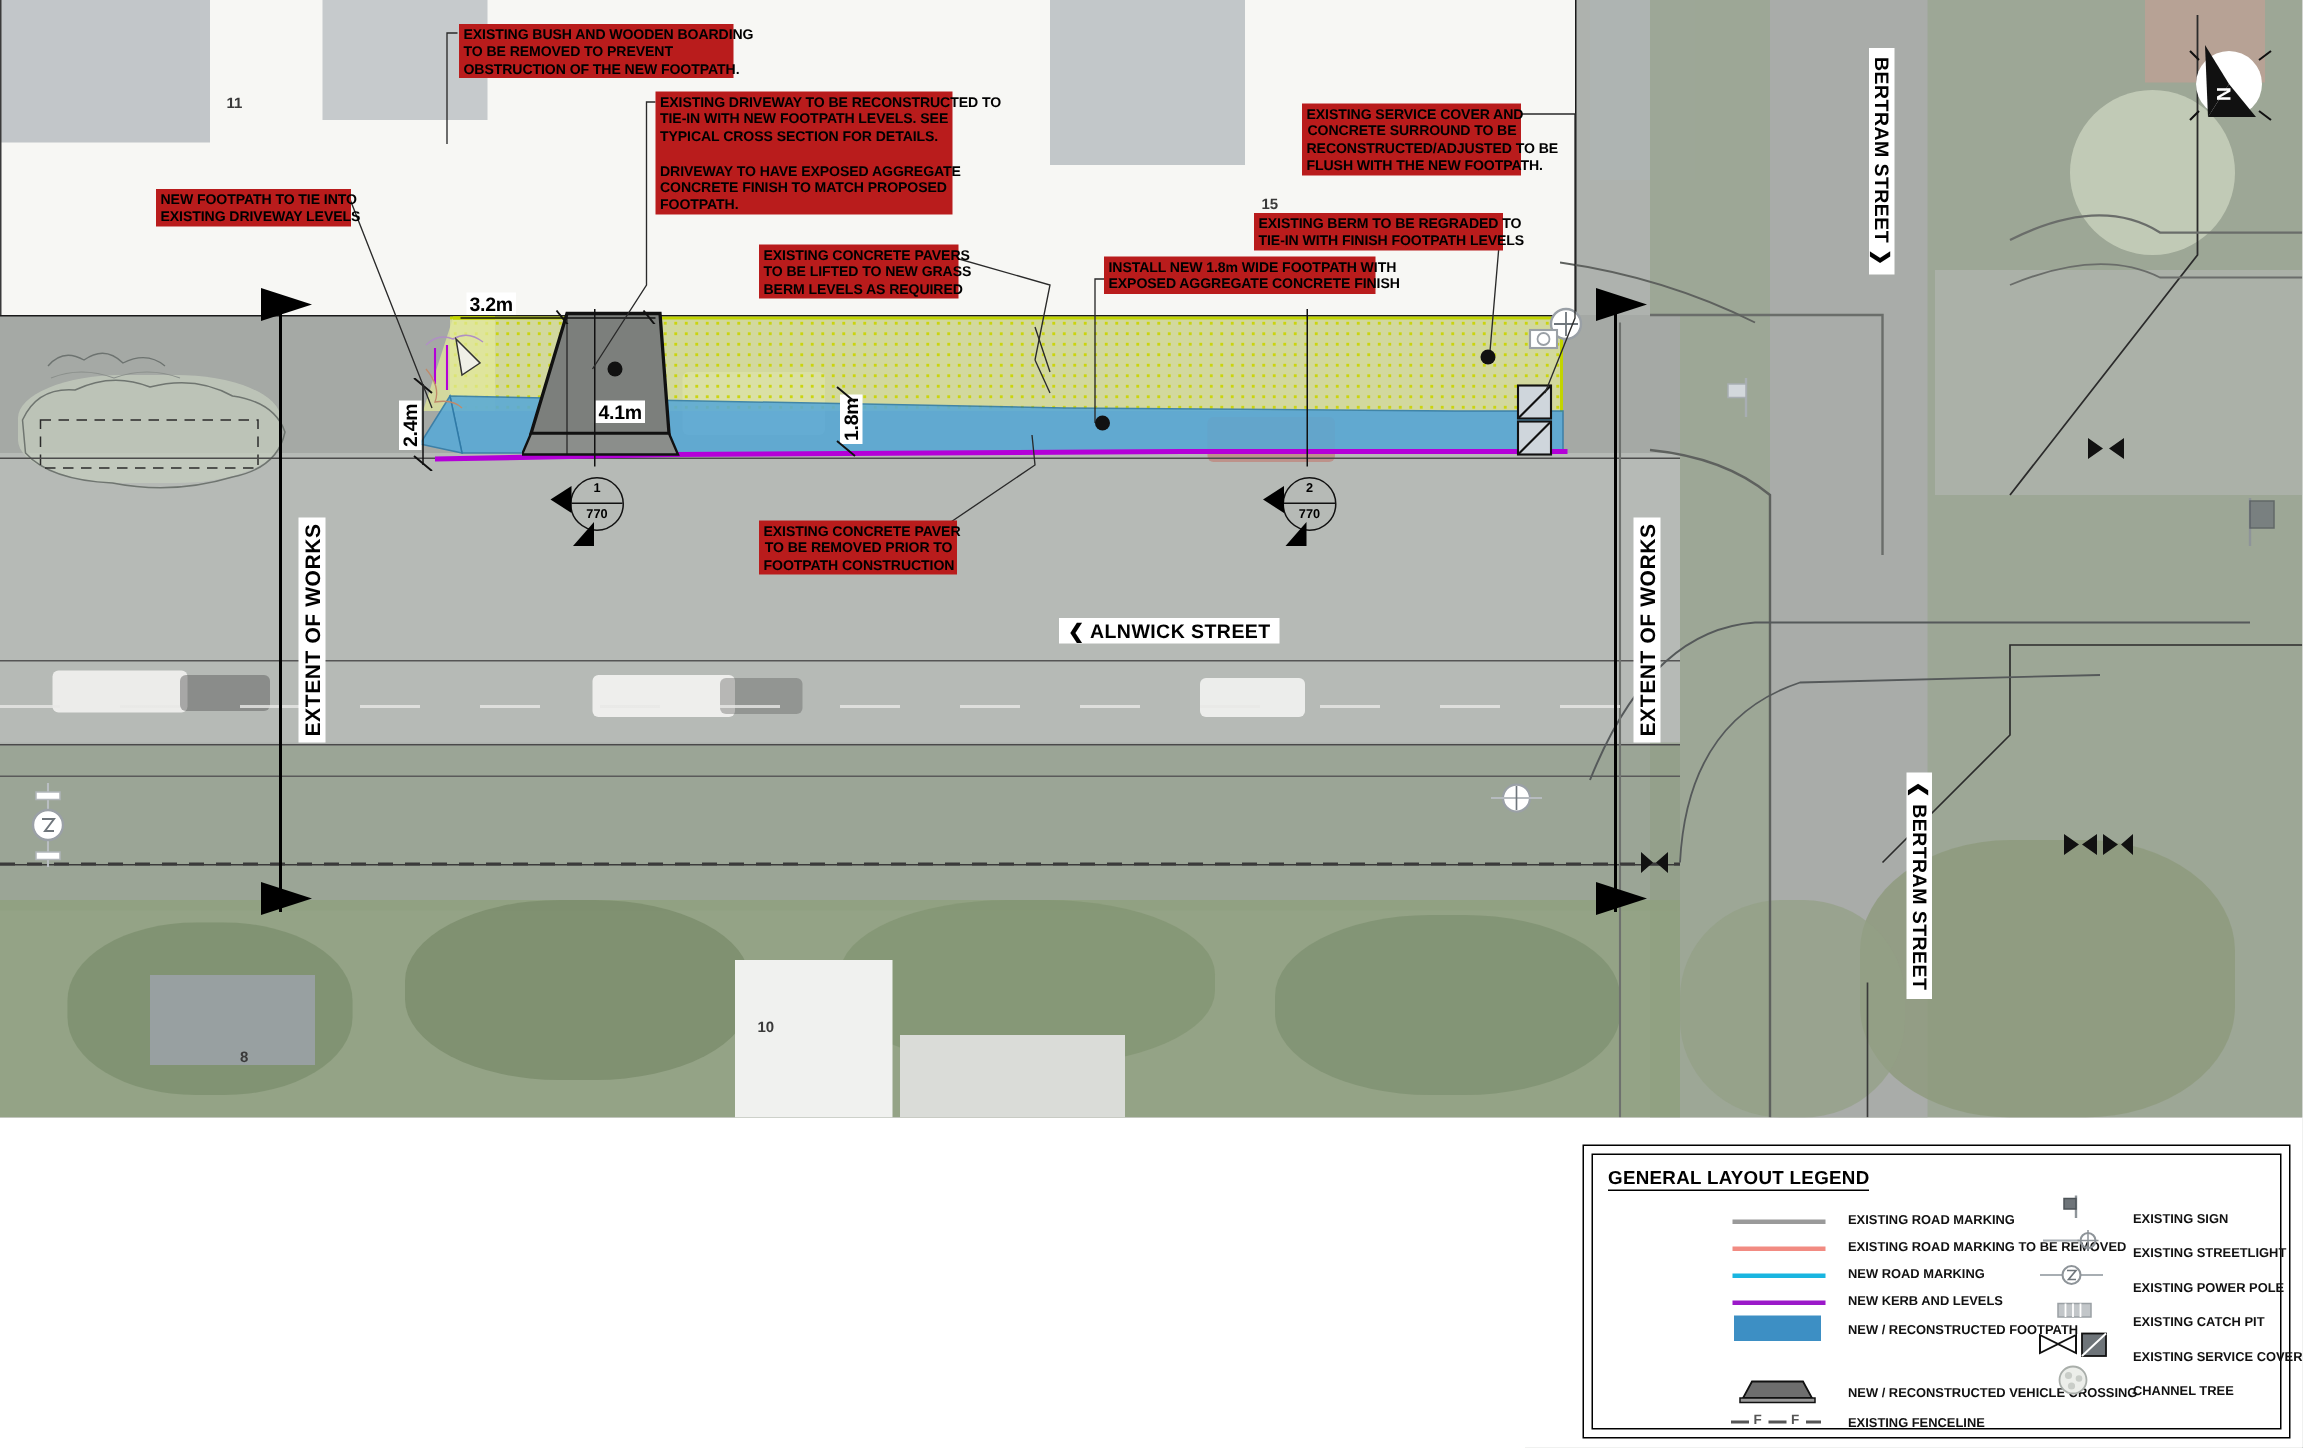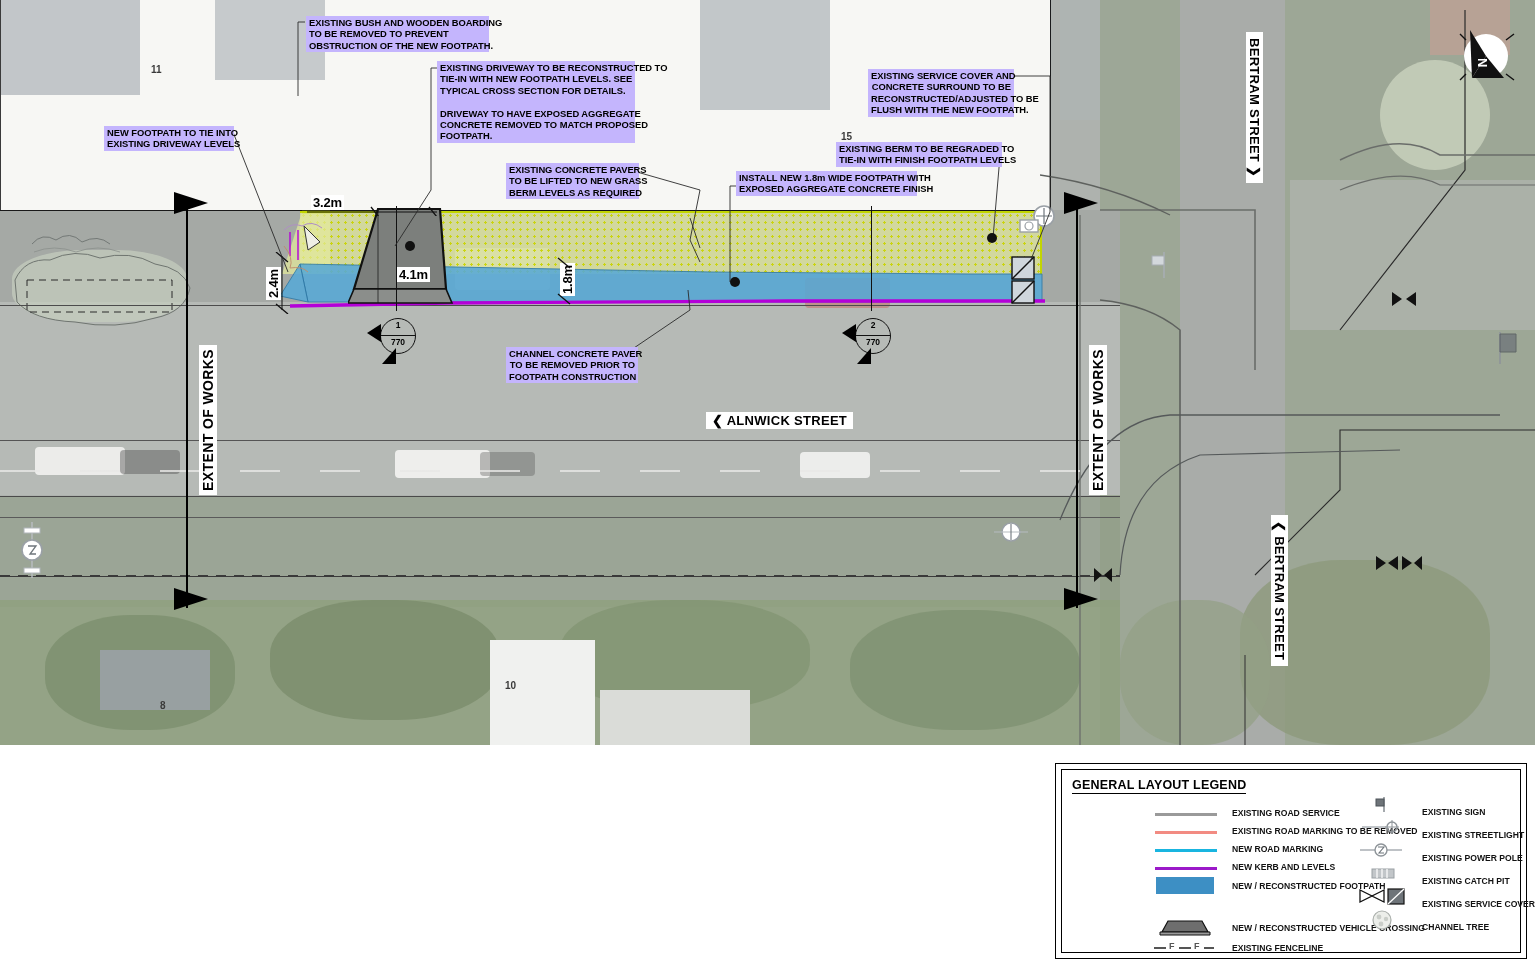--- a/index.html
+++ b/index.html
@@ -30,21 +30,21 @@
     background-image:radial-gradient(#c9d400 1.1px, transparent 1.2px);
     background-size:7px 7px;}
   .berm-edge{position:absolute;background:#c2d500;}
 
   
   .dim{position:absolute;background:#fff;border:0;color:#000;font-size:13px;
        font-weight:700;letter-spacing:-.2px;padding:0 2px;line-height:15px;white-space:nowrap;}
   .dim.v{transform-origin:0 0;}
 
   
-  .note{position:absolute;background:#c4b5fd;color:#000;font-size:9.4px;line-height:11.4px;
+  .note{position:absolute;background:#b91c1c;color:#000;font-size:9.4px;line-height:11.4px;
         font-weight:700;padding:1px 3px;white-space:pre;letter-spacing:-.05px;}
   .note.r{text-align:right;}
 
   
   .street{position:absolute;background:#fff;color:#000;font-weight:700;font-size:13px;
           padding:1px 6px;white-space:nowrap;letter-spacing:.3px;}
   .street .ar{font-size:13px;}
 
   
   .eow-line{position:absolute;width:2px;background:#000;}
@@ -316,28 +316,28 @@
     </svg>
 
     <div class="note" style="left:306px;top:16px;width:177px;">EXISTING BUSH AND WOODEN BOARDING
 TO BE REMOVED TO PREVENT
 OBSTRUCTION OF THE NEW FOOTPATH.</div>
     <div class="note" style="left:437px;top:61px;width:192px;">EXISTING DRIVEWAY TO BE RECONSTRUCTED TO
 TIE-IN WITH NEW FOOTPATH LEVELS. SEE
 TYPICAL CROSS SECTION FOR DETAILS.
 
 DRIVEWAY TO HAVE EXPOSED AGGREGATE
-CONCRETE REMOVED TO MATCH PROPOSED
+CONCRETE FINISH TO MATCH PROPOSED
 FOOTPATH.</div>
     <div class="note" style="left:104px;top:126px;width:124px;">NEW FOOTPATH TO TIE INTO
 EXISTING DRIVEWAY LEVELS</div>
     <div class="note r" style="left:506px;top:163px;width:127px;">EXISTING CONCRETE PAVERS
 TO BE LIFTED TO NEW GRASS
 BERM LEVELS AS REQUIRED</div>
-    <div class="note r" style="left:506px;top:347px;width:126px;">CHANNEL CONCRETE PAVER
+    <div class="note r" style="left:506px;top:347px;width:126px;">EXISTING CONCRETE PAVER
 TO BE REMOVED PRIOR TO
 FOOTPATH CONSTRUCTION</div>
     <div class="note" style="left:736px;top:171px;width:175px;">INSTALL NEW 1.8m WIDE FOOTPATH WITH
 EXPOSED AGGREGATE CONCRETE FINISH</div>
     <div class="note" style="left:836px;top:142px;width:160px;">EXISTING BERM TO BE REGRADED TO
 TIE-IN WITH FINISH FOOTPATH LEVELS</div>
     <div class="note r" style="left:868px;top:69px;width:140px;">EXISTING SERVICE COVER AND
 CONCRETE SURROUND TO BE
 RECONSTRUCTED/ADJUSTED TO BE
 FLUSH WITH THE NEW FOOTPATH.</div>
@@ -383,21 +383,21 @@
   </div>
 
   <div id="legend">
     <div id="legend-inner" style="border:1px solid #000;"></div>
     <div id="legend-title">GENERAL LAYOUT LEGEND</div>
 
     <div class="lgrow" style="left:96px;top:42px;width:330px;">
       <div class="lgl">
           <div class="swline" style="background:#9a9a9a;"></div>
         </div>
-      <div class="lgt">EXISTING ROAD SERVICE</div>
+      <div class="lgt">EXISTING ROAD MARKING</div>
     </div>
     <div class="lgrow" style="left:96px;top:60px;width:330px;">
       <div class="lgl">
           <div class="swline" style="background:#f28b82;"></div>
         </div>
       <div class="lgt">EXISTING ROAD MARKING TO BE REMOVED</div>
     </div>
     <div class="lgrow" style="left:96px;top:78px;width:330px;">
       <div class="lgl">
           <div class="swline" style="background:#19b5e0;"></div>

